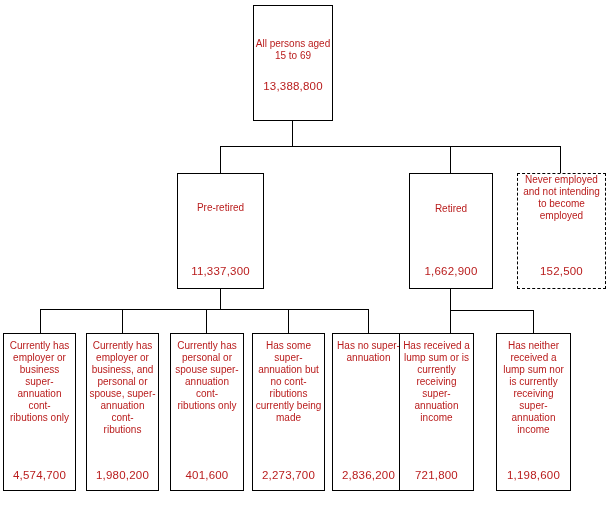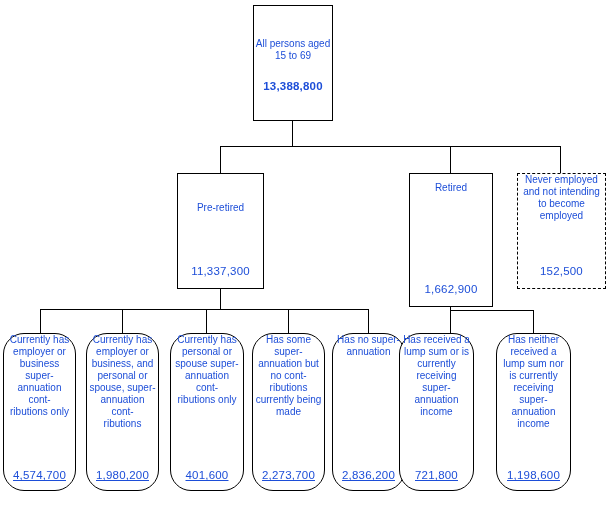--- a/index.html
+++ b/index.html
@@ -2,21 +2,21 @@
 <html><head>
 <meta charset="utf-8">
 <style>
   html,body{margin:0;padding:0;background:#ffffff;}
   .canvas{
     position:relative;
     width:608px;
     height:520px;
     background:#ffffff;
     font-family:"Liberation Sans", sans-serif;
-    color:#1d4ed8;
+    color:#b91c1c;
     overflow:hidden;
   }
   .node{
     position:absolute;
     box-sizing:border-box;
     border:1px solid #000000;
     background:#ffffff;
     display:flex;
     flex-direction:column;
     align-items:center;
@@ -24,31 +24,31 @@
     font-size:10px;
     line-height:12px;
   }
   .node .label{white-space:pre-line;padding:0 1px;}
   .node .value{margin-top:auto;font-size:11.5px;letter-spacing:0.2px;}
   .node.dashed{border-style:dashed;}
   .line{position:absolute;background:#000000;}
 
   
   .n-root{left:253px;top:5px;width:80px;height:116px;padding-top:32px;}
-  .n-root .value{padding-bottom:28px;font-weight:bold;}
+  .n-root .value{padding-bottom:28px;}
 
   
   .n-pre{left:177px;top:173px;width:87px;height:116px;padding-top:28px;}
-  .n-ret{left:409px;top:173px;width:84px;height:134px;padding-top:8px;}
+  .n-ret{left:409px;top:173px;width:84px;height:116px;padding-top:29px;}
   .n-nev{left:517px;top:173px;width:89px;height:116px;}
   .n-pre .value,.n-ret .value,.n-nev .value{padding-bottom:11px;}
 
   
-  .lvl3{top:333px;height:158px;padding-top:0;border-radius:21px;}
-  .lvl3 .value{padding-bottom:9px;text-decoration:underline;}
+  .lvl3{top:333px;height:158px;padding-top:6px;}
+  .lvl3 .value{padding-bottom:9px;}
   .n-c1{left:3px;width:73px;}
   .n-c2{left:86px;width:73px;}
   .n-c3{left:170px;width:74px;}
   .n-c4{left:252px;width:73px;}
   .n-c5{left:332px;width:73px;}
   .n-c6{left:399px;width:75px;}
   .n-c7{left:496px;width:75px;}
 
   
   .l1v {left:292px;top:120px;width:1px;height:27px;}

